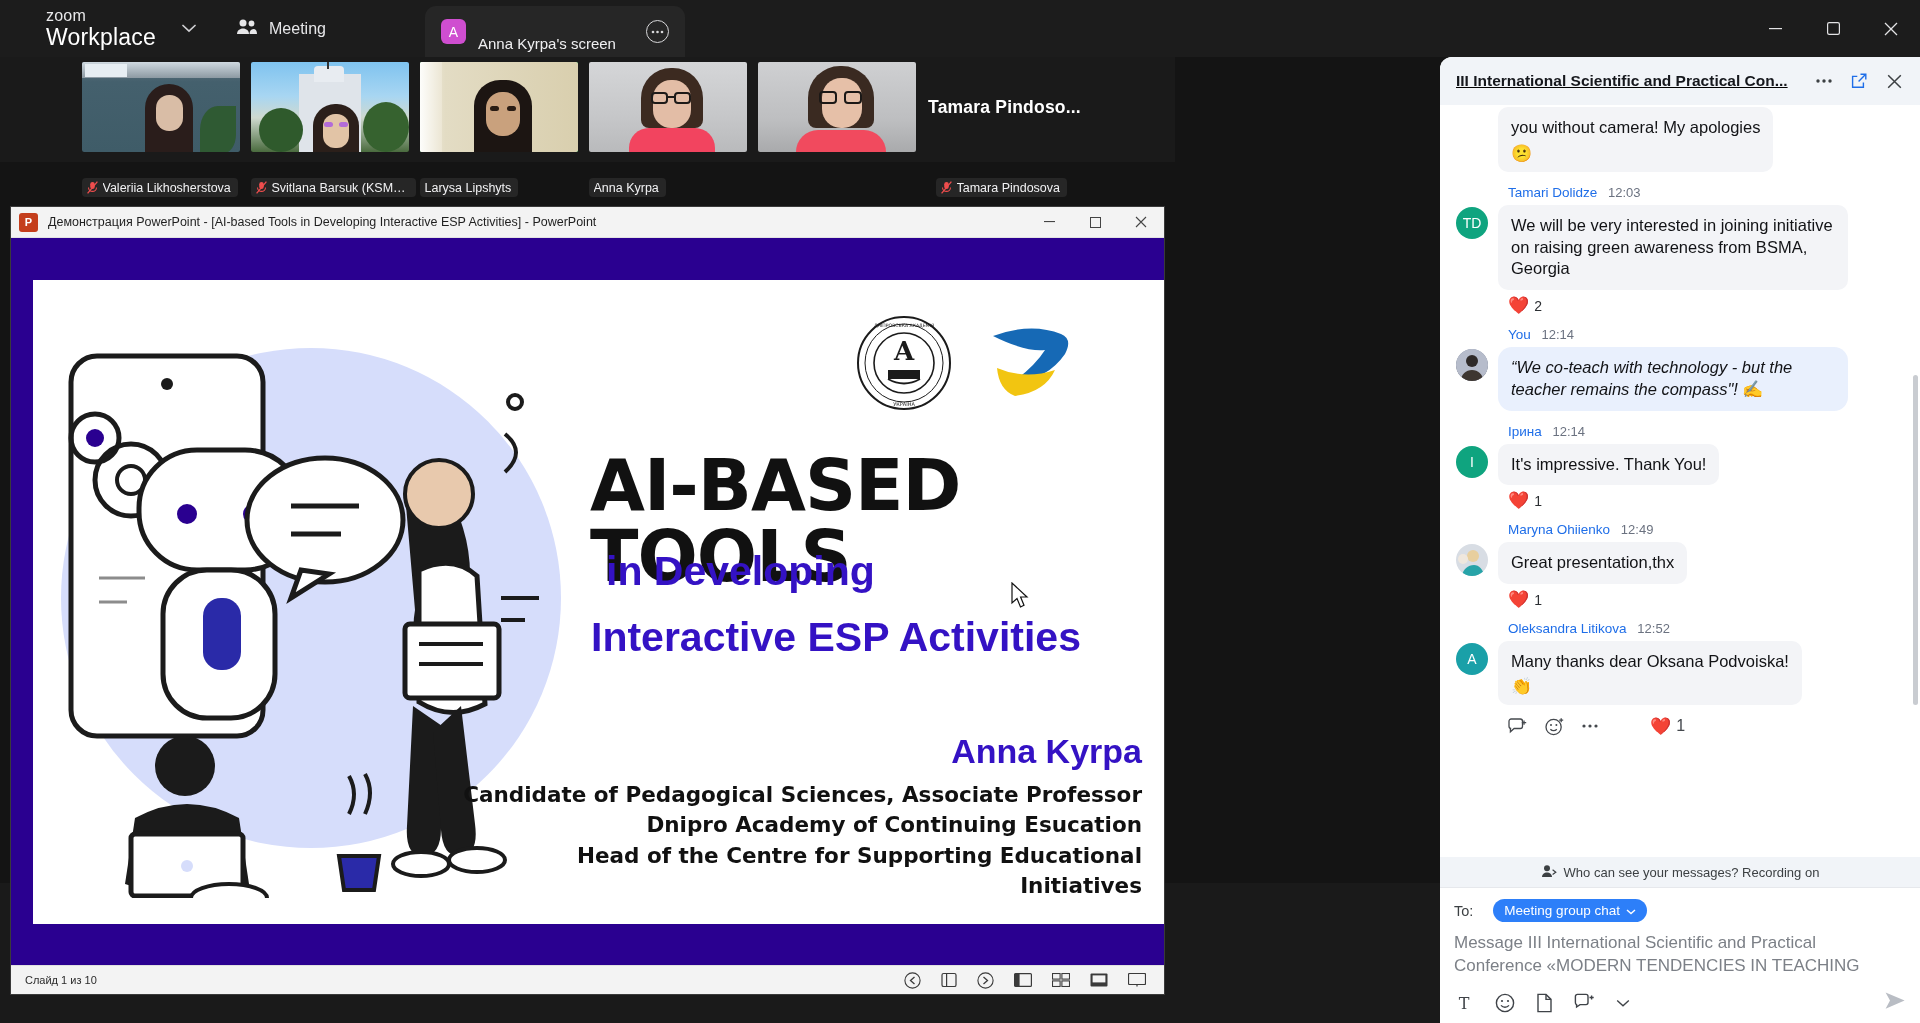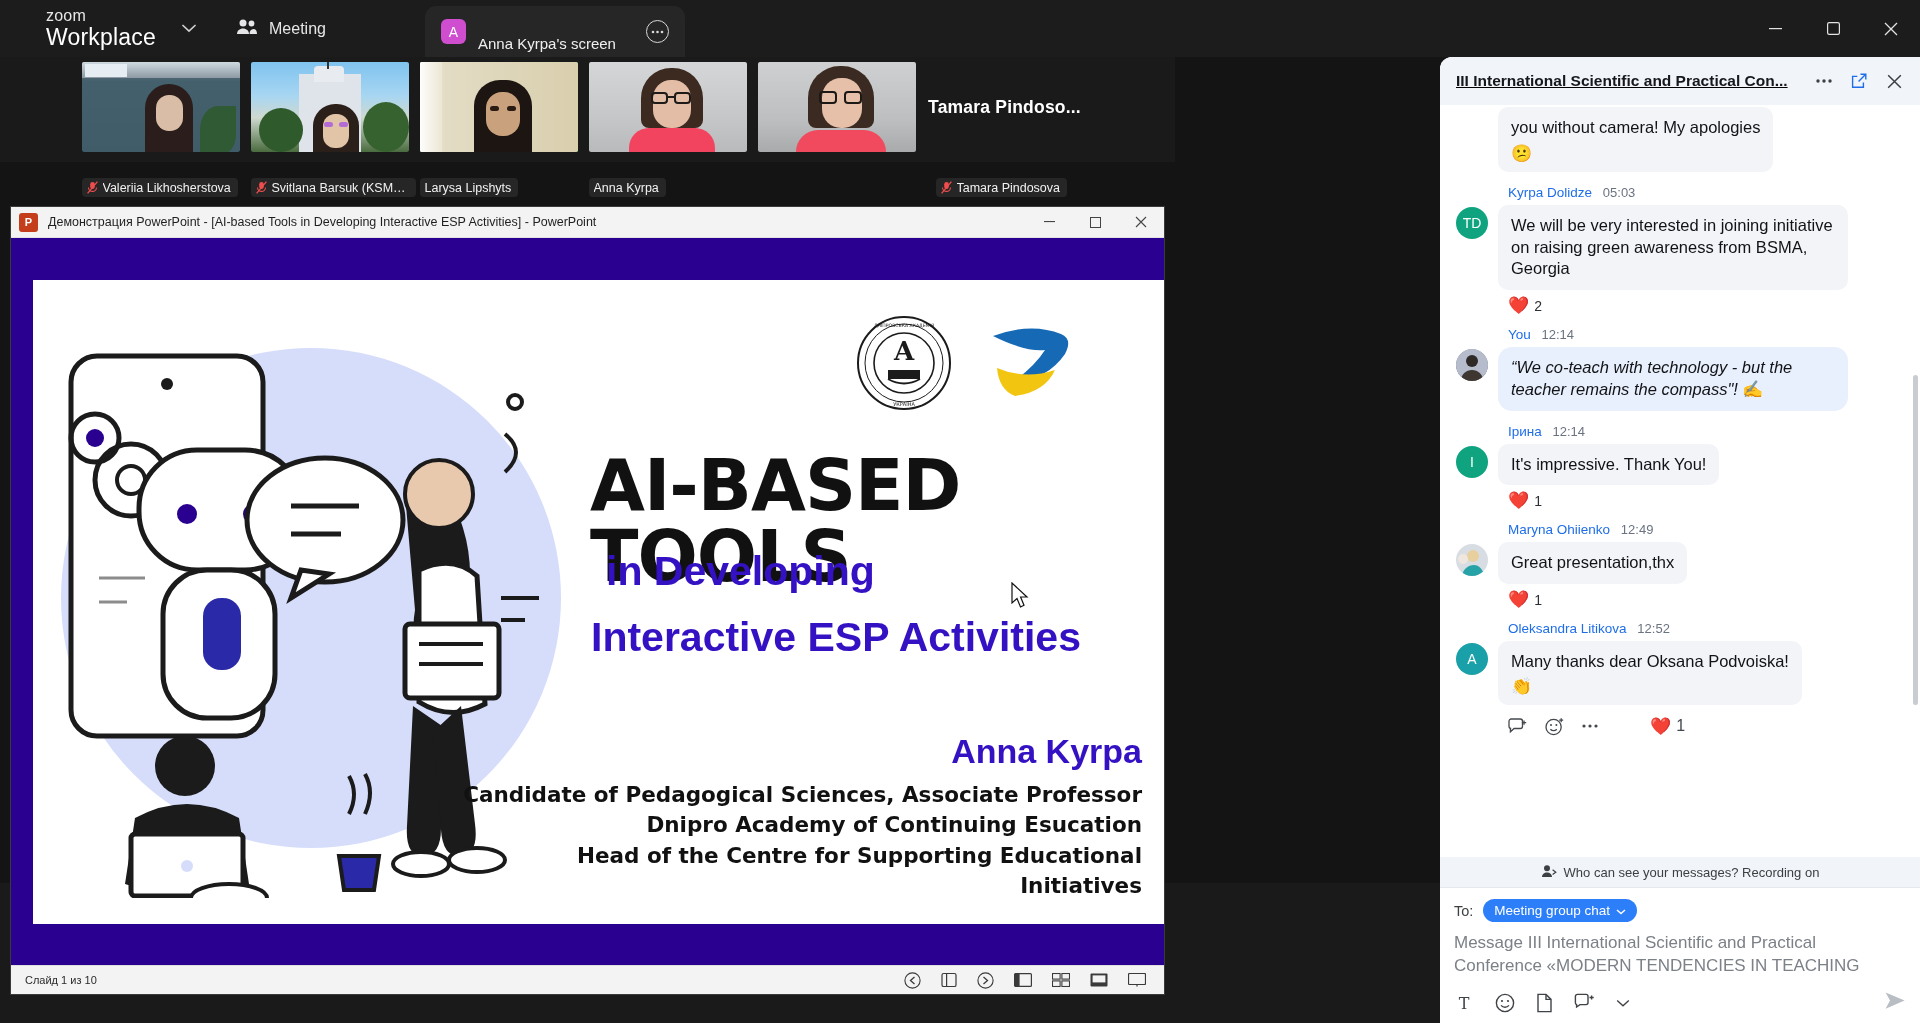--- a/index.html
+++ b/index.html
@@ -170,21 +170,21 @@
   .emoji { font-size: 17px; line-height: 1; }
 
   .msg-toolbar { display:flex; align-items:center; gap: 18px; margin: 12px 0 0 52px; color:#44484d; }
   .mt-ico { cursor:pointer; display:flex; align-items:center; }
 
   .privacy-bar {
     height: 30px; background: #f1f4f8; display:flex; align-items:center; justify-content:center;
     gap: 7px; font-size: 13px; color: #3c4043;
   }
   .chat-compose { border-top: 1px solid #e6e8ec; padding: 11px 14px 8px 14px; background:#fff;}
-  .to-row { display:flex; align-items:center; gap: 10px; }
+  .to-row { display:flex; align-items:center; gap: 20px; }
   .to-label { font-size: 14.5px; color: #3c4043; }
   .to-chip {
     background: #2d7ff9; color: #fff; font-size: 13.5px; border-radius: 14px;
     padding: 4px 11px; display:flex; align-items:center; gap:6px; cursor:pointer;
   }
   .compose-input {
     margin-top: 10px; font-size: 17px; color: #7c8087; line-height: 1.33;
     min-height: 52px;
   }
   .compose-tools { display:flex; align-items:center; gap: 21px; padding-top: 7px; color:#3f4348; }
@@ -560,22 +560,22 @@
           <div style="width:32px;flex:0 0 auto;"></div>
           <div class="bubble">
             <span>you without camera! My apologies</span>
             <div class="emoji" style="margin-top:6px;">😕</div>
           </div>
         </div>
       </div>
 
       <div class="msg-group">
         <div class="msg-meta">
-          <span class="msg-author">Kyrpa Dolidze</span>
-          <span class="msg-time">05:03</span>
+          <span class="msg-author">Tamari Dolidze</span>
+          <span class="msg-time">12:03</span>
         </div>
         <div class="msg-row">
           <div class="avatar" style="background:#0fa47f;">
             <span>TD</span>
           </div>
           <div class="bubble">We will be very interested in joining initiative on raising green awareness from BSMA, Georgia</div>
         </div>
         <div class="reacts">
           <div class="react-pill">
             <span class="emoji">❤️</span>

